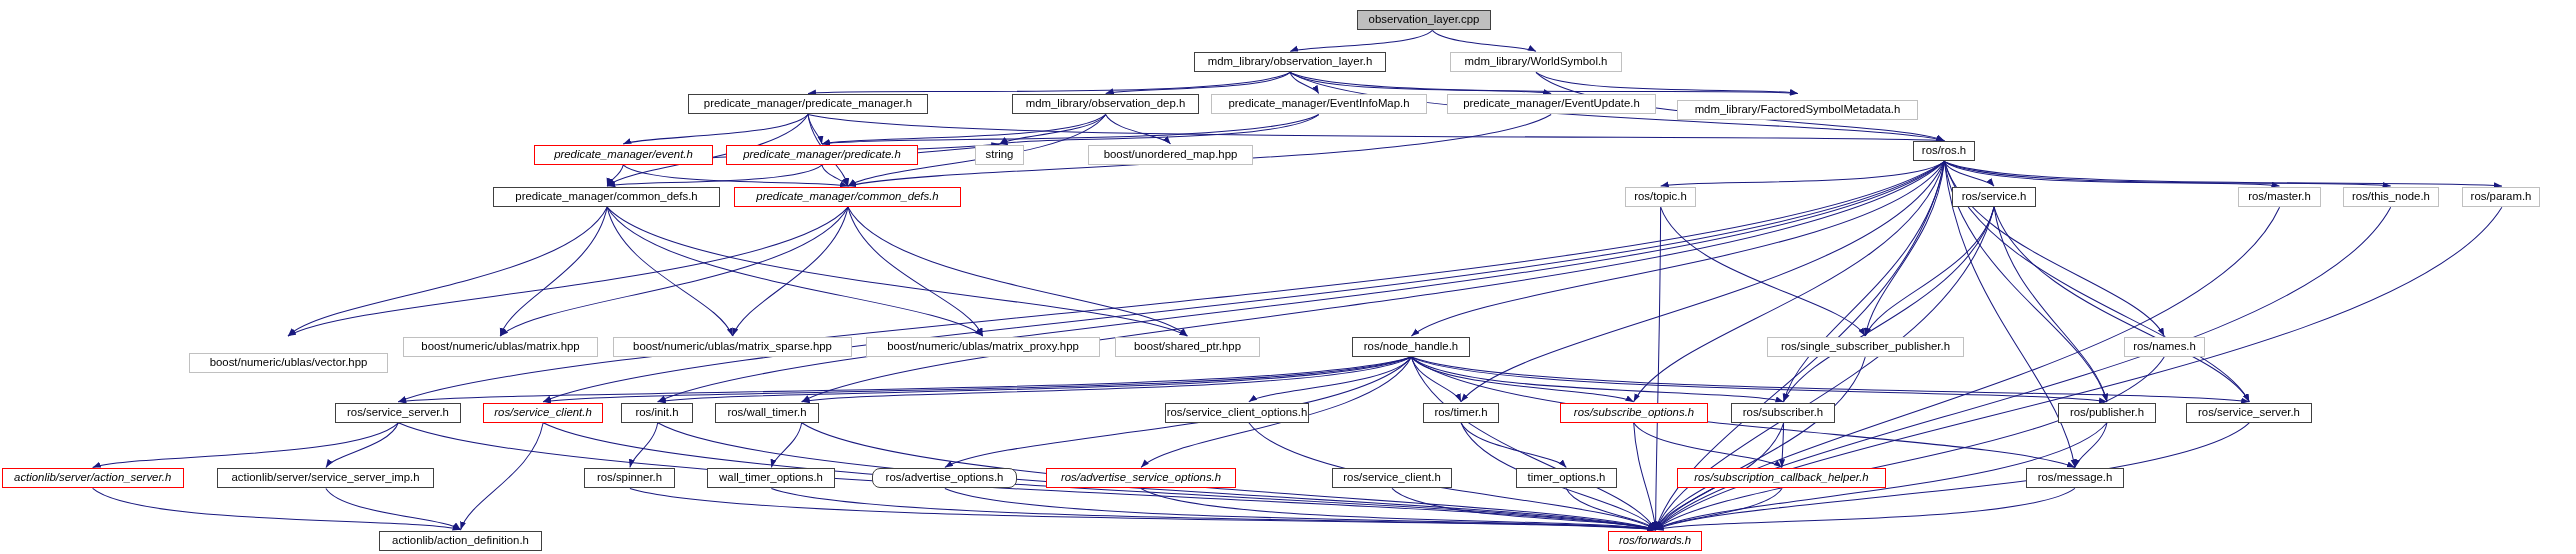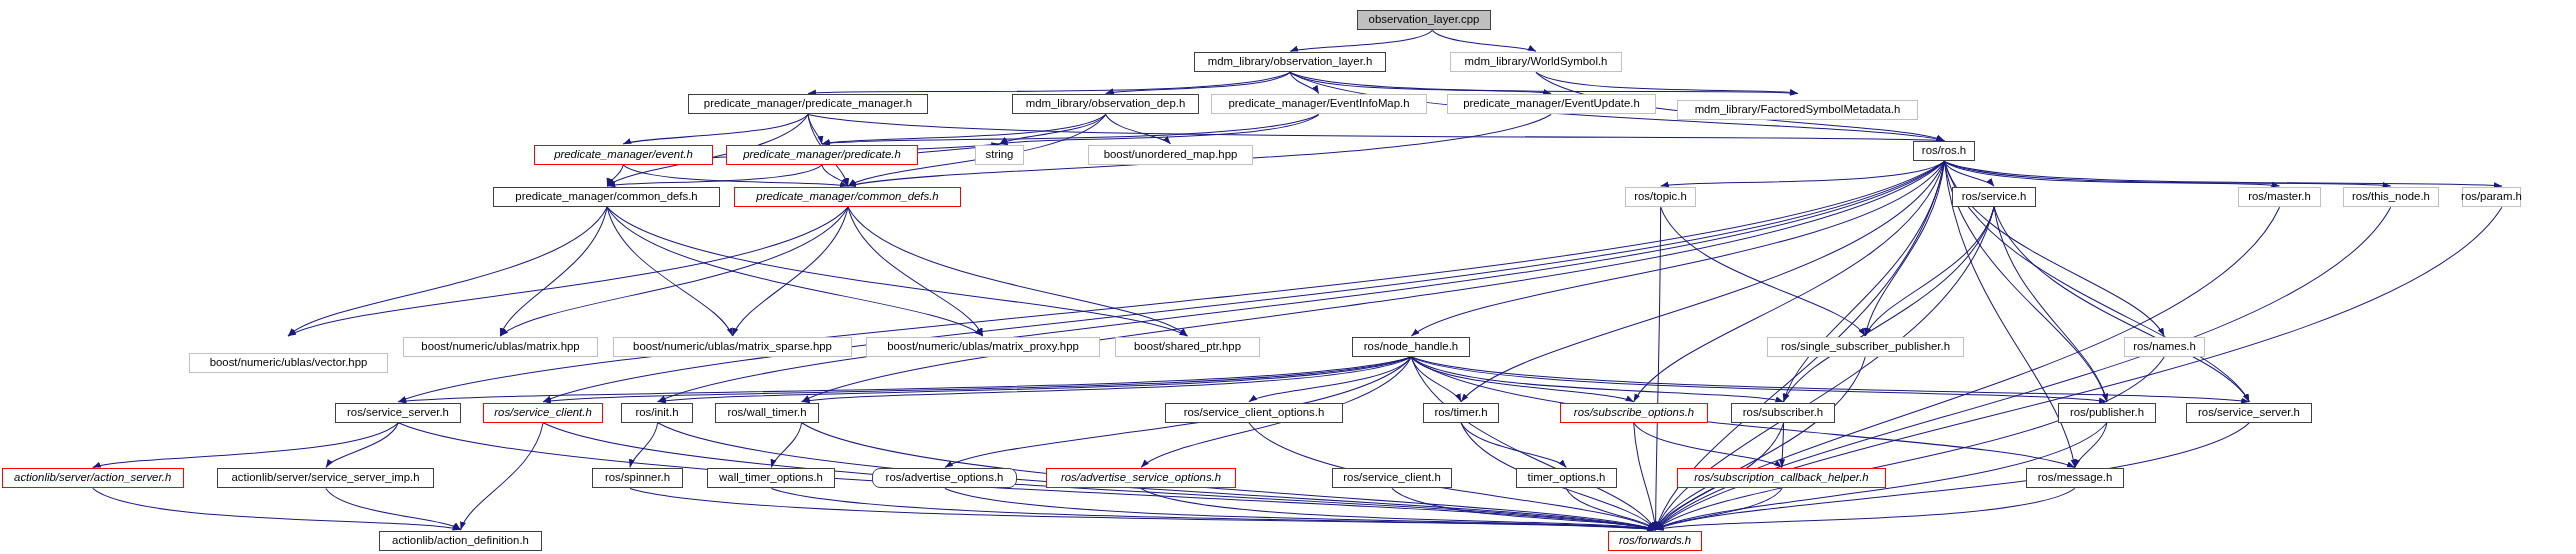--- a/index.html
+++ b/index.html
@@ -192,21 +192,21 @@
       </div>
       <div class="node solid" style="left: 1952px; top: 187px; width: 84px;">
         <span class="lbl">ros/service.h</span>
       </div>
       <div class="node light" style="left: 2238px; top: 187px; width: 83px;">
         <span class="lbl">ros/master.h</span>
       </div>
       <div class="node light" style="left: 2343px; top: 187px; width: 96px;">
         <span class="lbl">ros/this_node.h</span>
       </div>
-      <div class="node light" style="left: 2462px; top: 187px; width: 59px;">
+      <div class="node light" style="left: 2462px; top: 187px; width: 78px;">
         <span class="lbl">ros/param.h</span>
       </div>
       <div class="node light" style="left: 189px; top: 337px; width: 199px; margin-top: 16px;">
         <span class="lbl">boost/numeric/ublas/vector.hpp</span>
       </div>
       <div class="node light" style="left: 403px; top: 337px; width: 195px;">
         <span class="lbl">boost/numeric/ublas/matrix.hpp</span>
       </div>
       <div class="node light" style="left: 613px; top: 337px; width: 239px;">
         <span class="lbl">boost/numeric/ublas/matrix_sparse.hpp</span>
@@ -231,21 +231,21 @@
       </div>
       <div class="node red solid" style="left: 483px; top: 403px; width: 120px;">
         <span class="lbl">ros/service_client.h</span>
       </div>
       <div class="node solid" style="left: 621px; top: 403px; width: 72px;">
         <span class="lbl">ros/init.h</span>
       </div>
       <div class="node solid" style="left: 715px; top: 403px; width: 104px;">
         <span class="lbl">ros/wall_timer.h</span>
       </div>
-      <div class="node solid" style="left: 1165px; top: 403px; width: 178px;">
+      <div class="node solid" style="left: 1165px; top: 403px; width: 144px;">
         <span class="lbl">ros/service_client_options.h</span>
       </div>
       <div class="node solid" style="left: 1423px; top: 403px; width: 76px;">
         <span class="lbl">ros/timer.h</span>
       </div>
       <div class="node red solid" style="left: 1560px; top: 403px; width: 148px;">
         <span class="lbl">ros/subscribe_options.h</span>
       </div>
       <div class="node solid" style="left: 1731px; top: 403px; width: 104px;">
         <span class="lbl">ros/subscriber.h</span>
@@ -255,21 +255,21 @@
       </div>
       <div class="node solid" style="left: 2186px; top: 403px; width: 126px;">
         <span class="lbl">ros/service_server.h</span>
       </div>
       <div class="node red solid" style="left: 1.7px; top: 468px; width: 182px;">
         <span class="lbl">actionlib/server/action_server.h</span>
       </div>
       <div class="node solid" style="left: 217px; top: 468px; width: 217px;">
         <span class="lbl">actionlib/server/service_server_imp.h</span>
       </div>
-      <div class="node solid" style="left: 584px; top: 468px; width: 91px; margin-left: 8px;">
+      <div class="node solid" style="left: 584px; top: 468px; width: 91px;">
         <span class="lbl">ros/spinner.h</span>
       </div>
       <div class="node solid" style="left: 707px; top: 468px; width: 128px;">
         <span class="lbl">wall_timer_options.h</span>
       </div>
       <div class="node solid" style="left: 872px; top: 468px; width: 145px; border-radius: 8px;">
         <span class="lbl">ros/advertise_options.h</span>
       </div>
       <div class="node red solid" style="left: 1046px; top: 468px; width: 190px;">
         <span class="lbl">ros/advertise_service_options.h</span>

